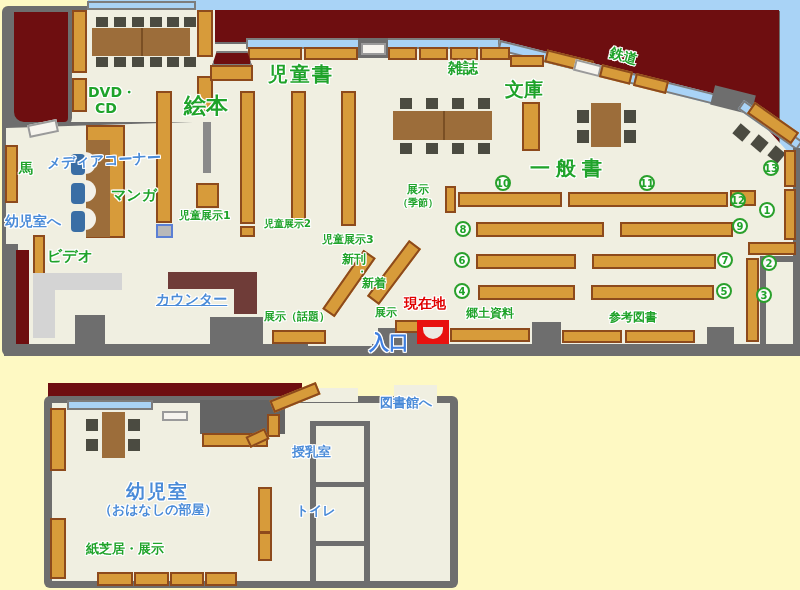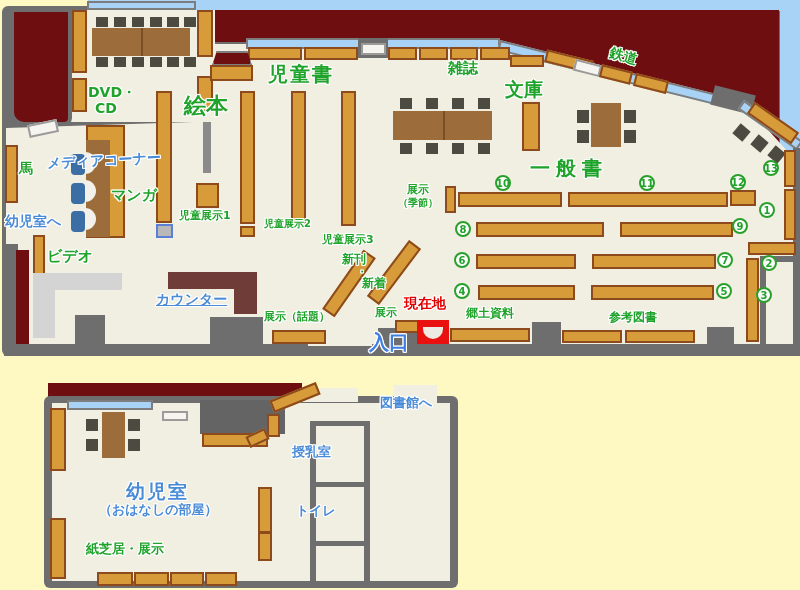--- a/index.html
+++ b/index.html
@@ -204,21 +204,21 @@
   <div class="lbl green" style="left:398px;top:197px;font-size:10px;">（季節）</div>
   <div class="lbl green" style="left:264px;top:311px;font-size:11px;">展示（話題）</div>
   <div class="lbl green" style="left:375px;top:307px;font-size:11px;">展示</div>
   <div class="lbl redtxt" style="left:404px;top:296px;font-size:14px;">現在地</div>
   <div class="lbl blue" style="left:325px;top:331px;font-size:20px;color:#3f7fe0;margin-left:44px;">入口</div>
   <div class="lbl green" style="left:466px;top:307px;font-size:12px;">郷土資料</div>
   <div class="lbl green" style="left:609px;top:311px;font-size:12px;">参考図書</div>
 
   <div class="num" style="left:495px;top:175px;">10</div>
   <div class="num" style="left:639px;top:175px;">11</div>
-  <div class="num" style="left:730px;top:174px;">12</div>
+  <div class="num" style="left:730px;top:192px;">12</div>
   <div class="num" style="left:455px;top:221px;">8</div>
   <div class="num" style="left:732px;top:218px;">9</div>
   <div class="num" style="left:454px;top:252px;">6</div>
   <div class="num" style="left:717px;top:252px;">7</div>
   <div class="num" style="left:454px;top:283px;">4</div>
   <div class="num" style="left:716px;top:283px;">5</div>
   <div class="num" style="left:763px;top:160px;">13</div>
   <div class="num" style="left:759px;top:202px;">1</div>
   <div class="num" style="left:761px;top:255px;">2</div>
   <div class="num" style="left:756px;top:287px;">3</div>

